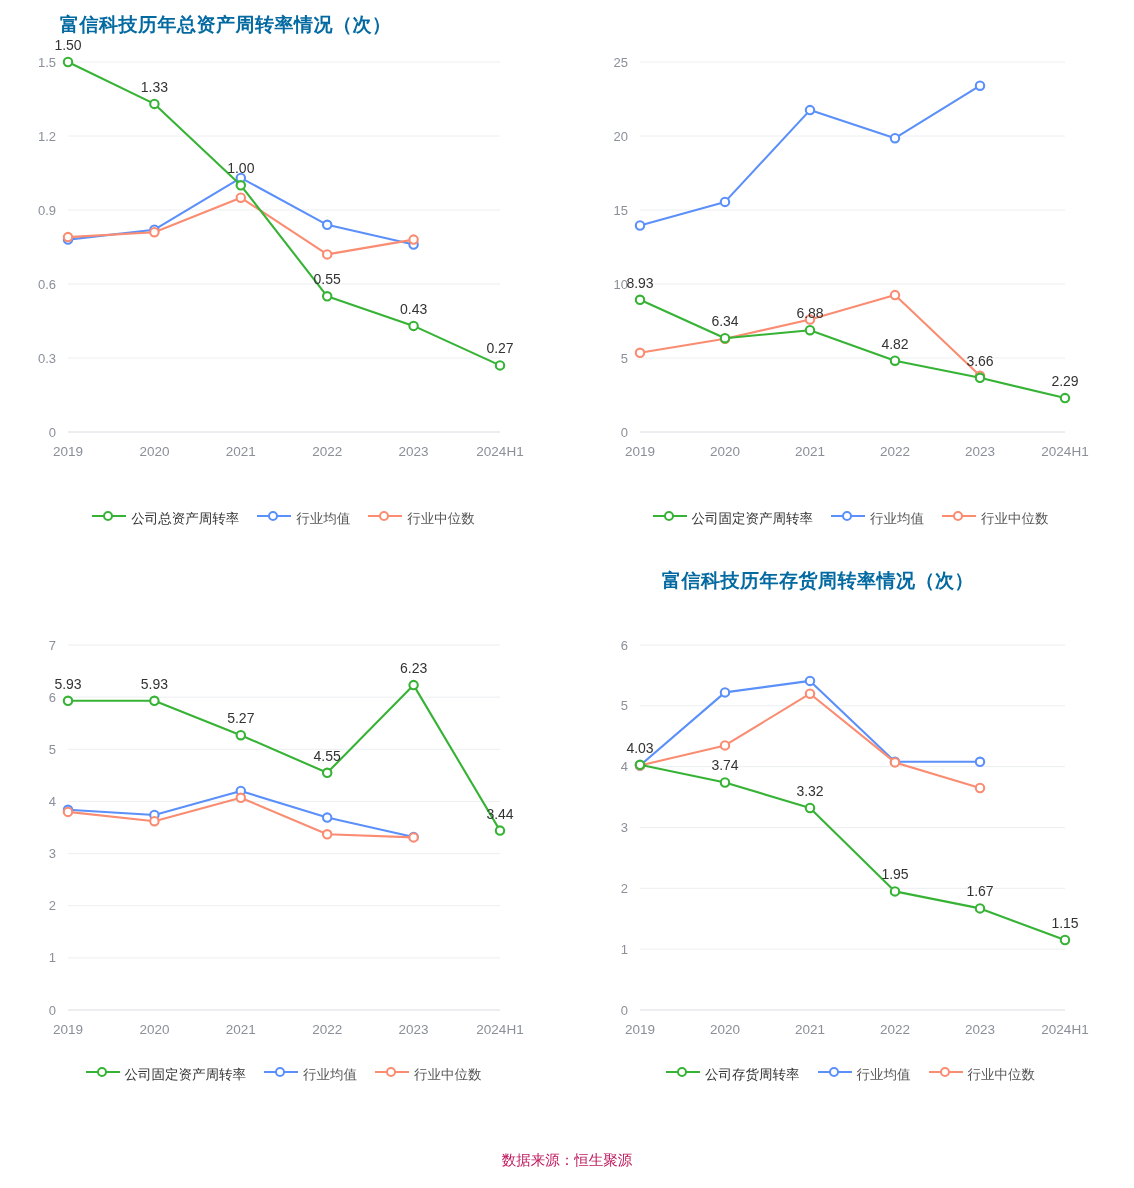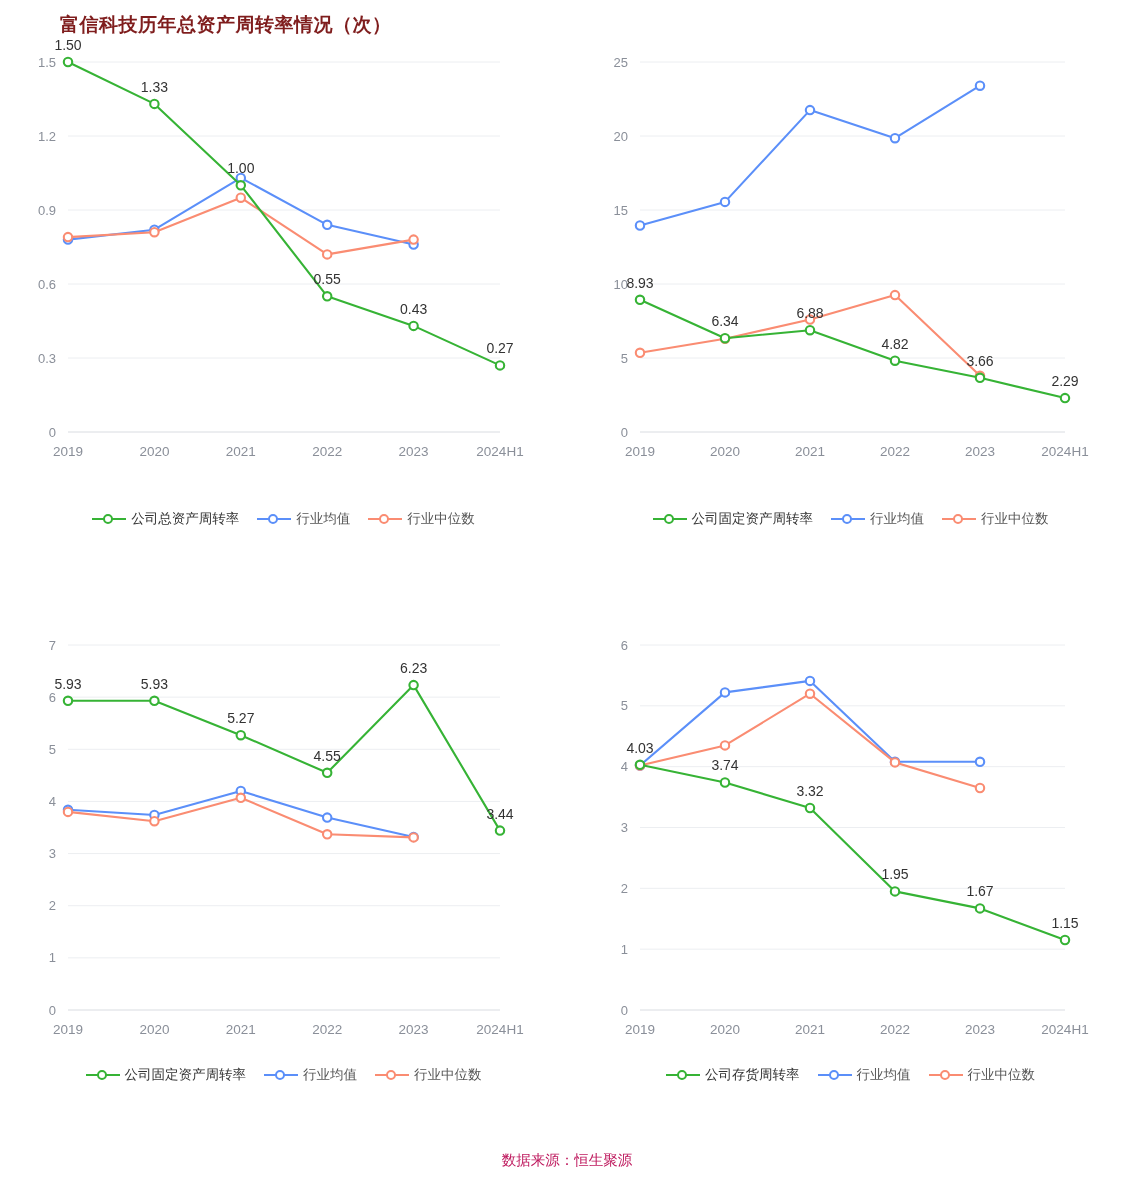--- a/index.html
+++ b/index.html
@@ -22,21 +22,21 @@
   }
   .panel {
     position: relative;
     width: 567px;
     height: 556px;
     overflow: hidden;
   }
   .panel-title {
     font-size: 19px;
     font-weight: bold;
-    color: #7f1d1d;
+    color: #0369a1;
     letter-spacing: 0.5px;
     position: absolute;
     top: 12px;
     left: 60px;
     white-space: nowrap;
   }
   .panel.right .panel-title { left: 95px; }
   .plot {
     position: absolute;
     left: 0; top: 0;
@@ -47,21 +47,20 @@
     bottom: 28px;
     left: 0;
     width: 567px;
     display: flex;
     justify-content: center;
     gap: 18px;
     align-items: center;
   }
   .legend-item {
     display: flex;
-    align-items: center;
     gap: 5px;
     font-size: 13.5px;
     color: #555;
     white-space: nowrap;
   }
   .legend-item.main { color: #333; }
   .legend-line {
     position: relative;
     width: 34px;
     height: 12px;
@@ -297,20 +296,21 @@
           <span>行业均值</span>
         </div>
         <div class="legend-item">
           <span class="legend-line c-orange"></span>
           <span>行业中位数</span>
         </div>
       </div>
     </div>
 
     <div class="panel right">
+      <div class="panel-title">富信科技历年存货周转率情况（次）</div>
       <div class="plot">
         <svg id="svg3" width="567" height="500">
             <line x1="73" x2="498" y1="454" y2="454" stroke="#d9dce1" stroke-width="1"></line>
             <text x="61" y="458.5" text-anchor="end" class="tick-label">0</text>
             <line x1="73" x2="498" y1="393.1666666666667" y2="393.1666666666667" stroke="#eceef1" stroke-width="1"></line>
             <text x="61" y="397.6666666666667" text-anchor="end" class="tick-label">1</text>
             <line x1="73" x2="498" y1="332.33333333333337" y2="332.33333333333337" stroke="#eceef1" stroke-width="1"></line>
             <text x="61" y="336.83333333333337" text-anchor="end" class="tick-label">2</text>
             <line x1="73" x2="498" y1="271.5" y2="271.5" stroke="#eceef1" stroke-width="1"></line>
             <text x="61" y="276" text-anchor="end" class="tick-label">3</text>

